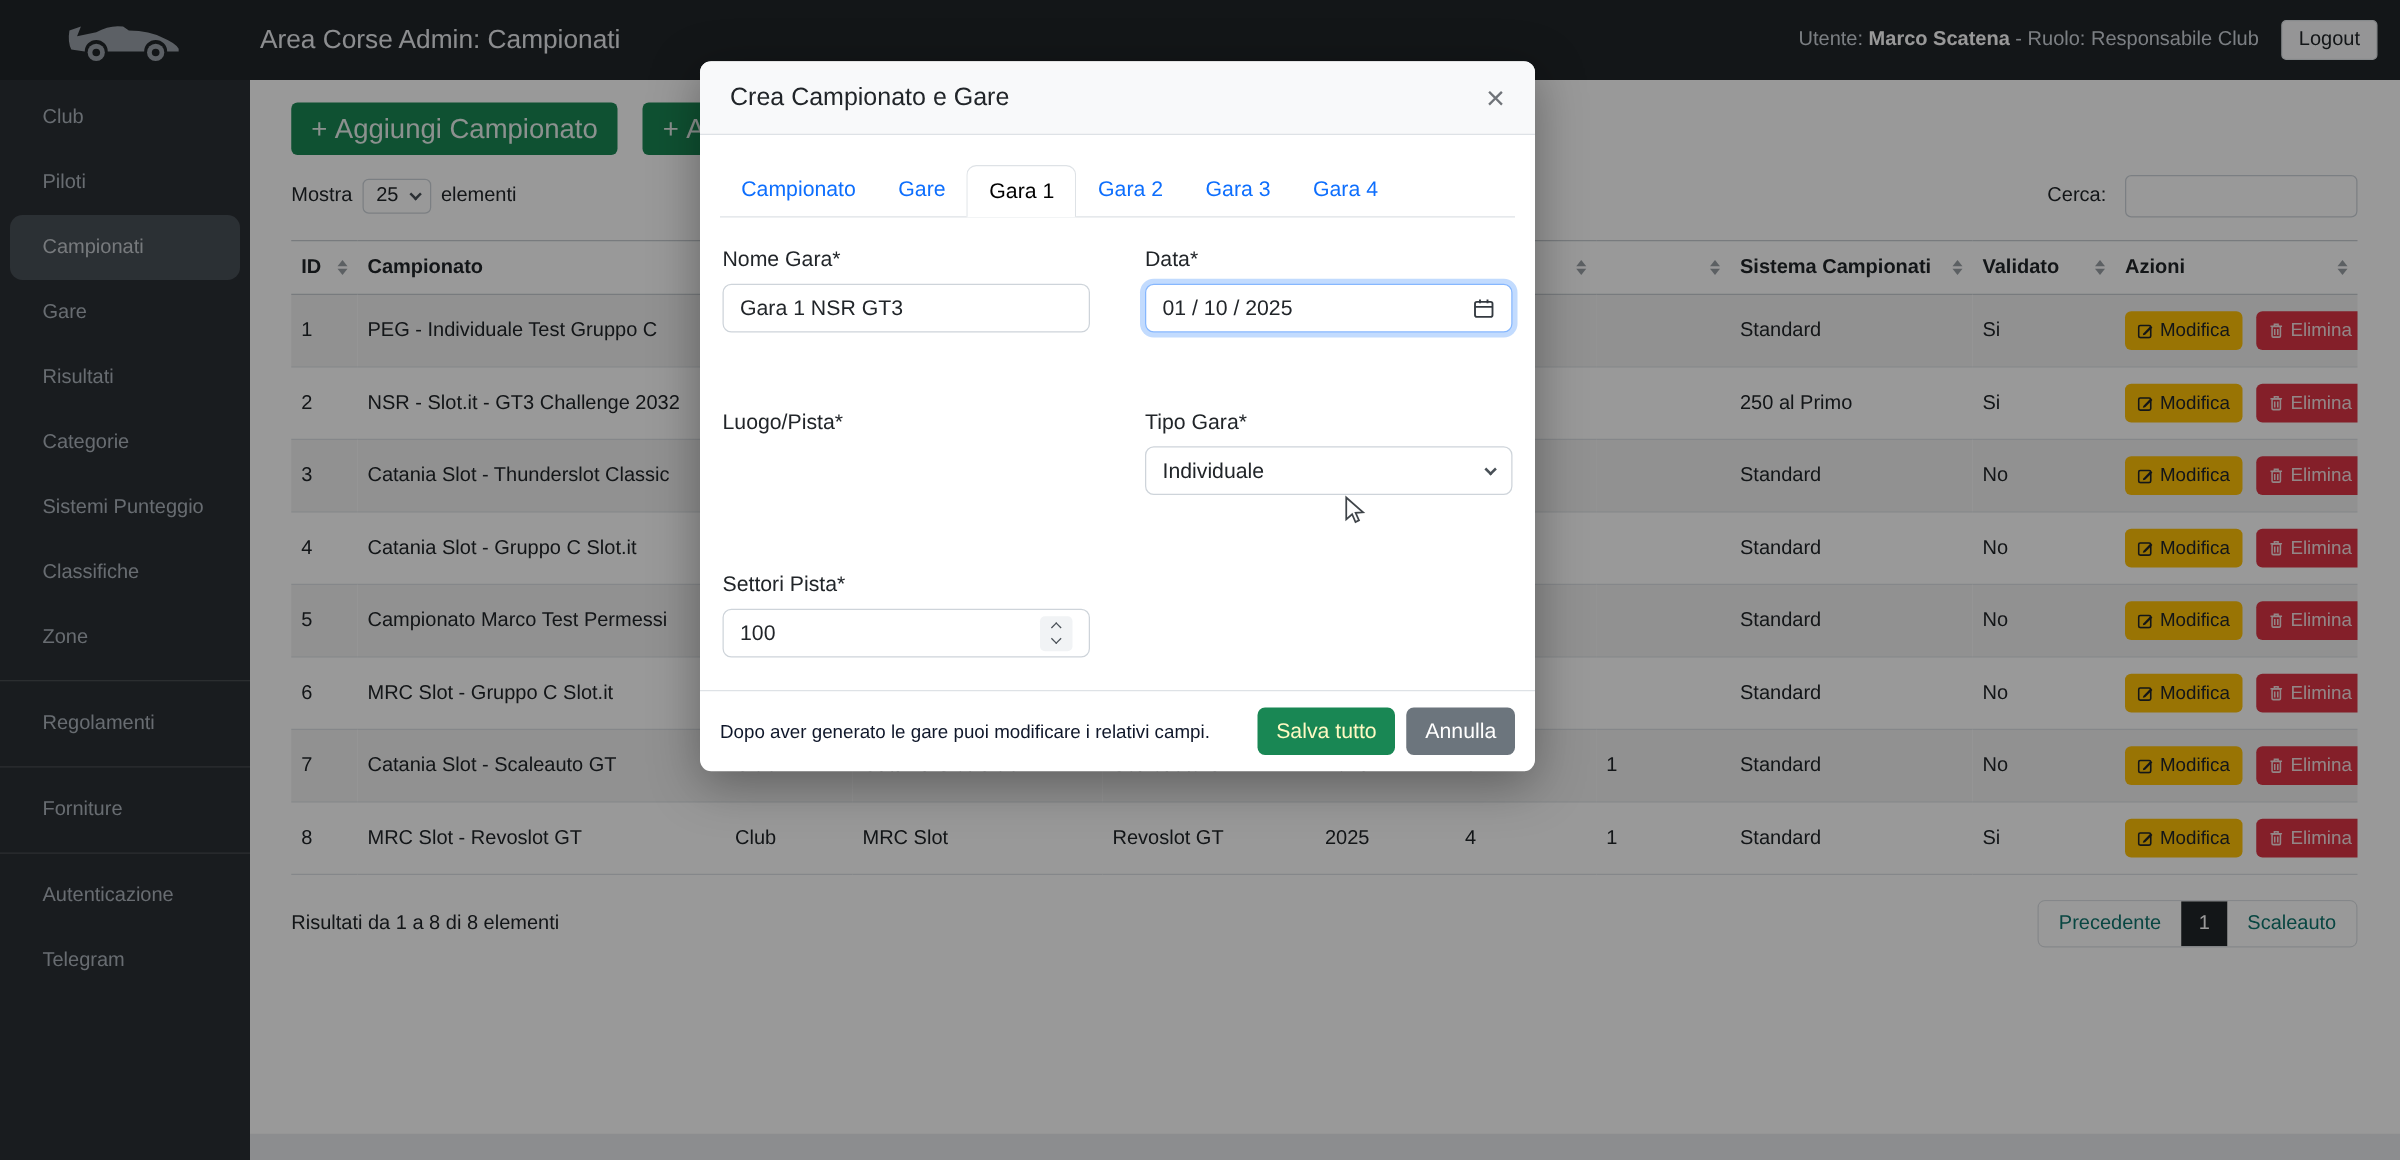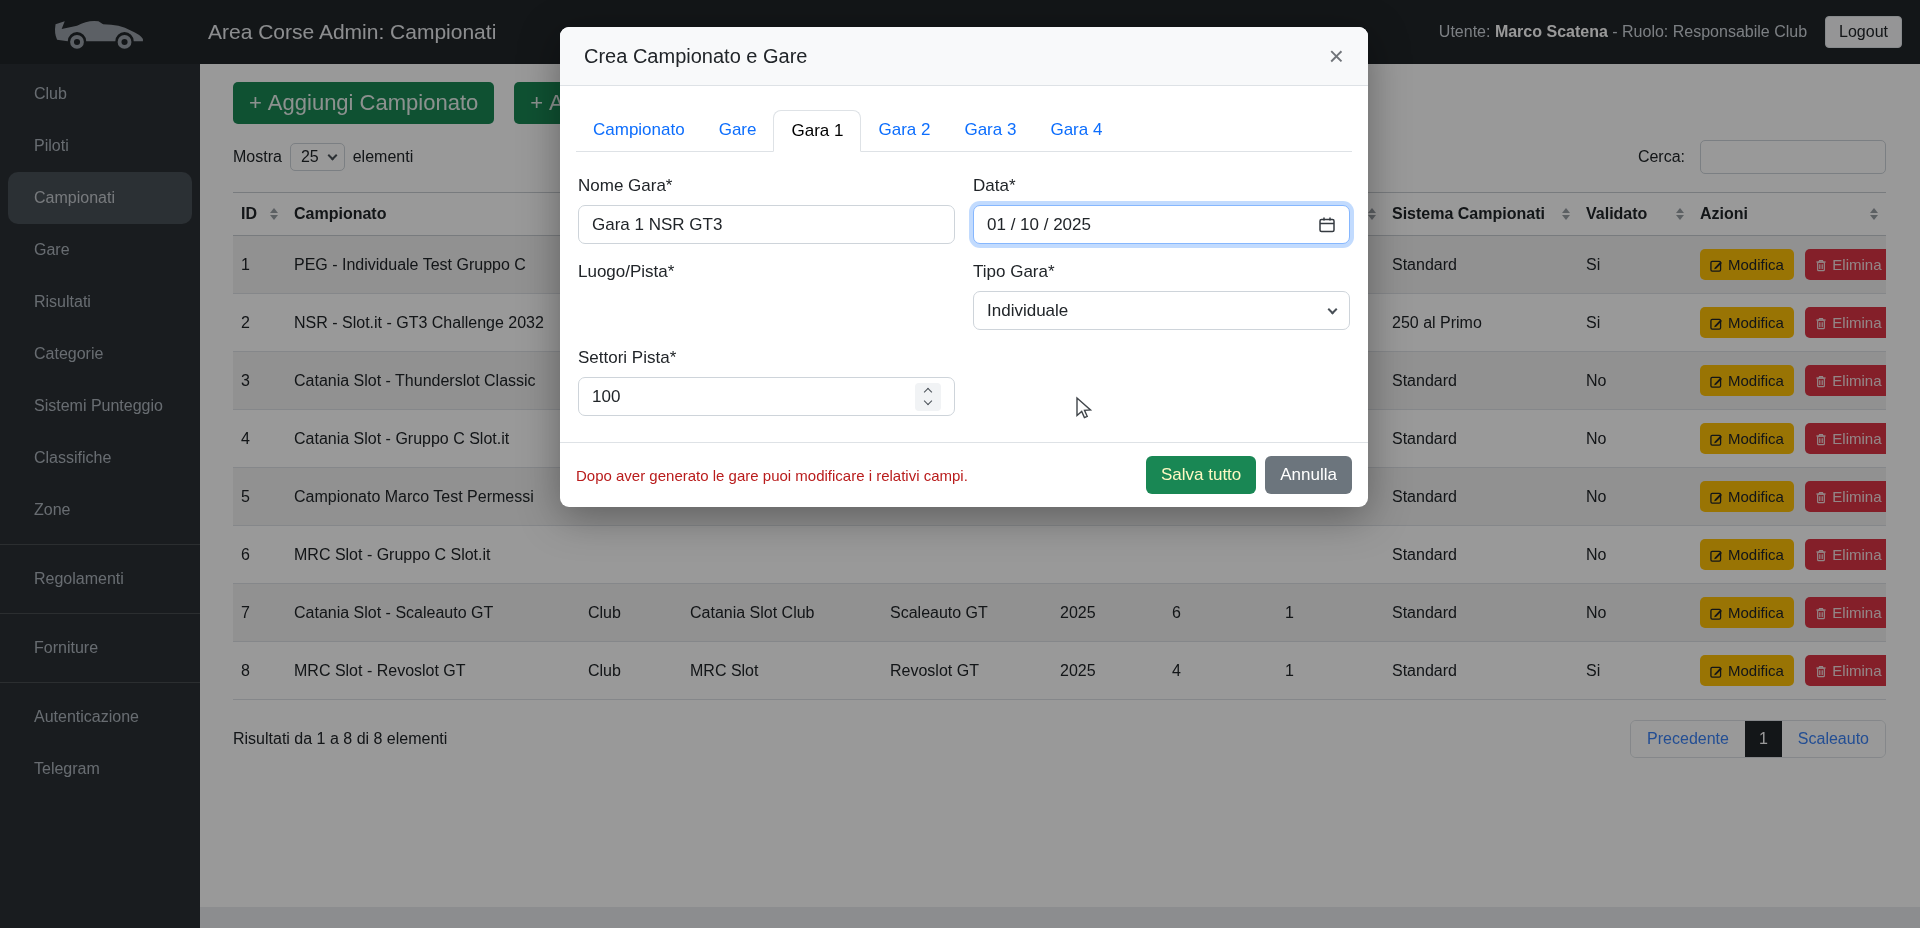--- a/index.html
+++ b/index.html
@@ -49,51 +49,51 @@
   .sort .up { width:0; height:0; border-left:4px solid transparent; border-right:4px solid transparent; border-bottom:5px solid #9aa0a6; }
   .sort .dn { width:0; height:0; border-left:4px solid transparent; border-right:4px solid transparent; border-top:5px solid #9aa0a6; }
   .btn-mod { background:#ffc107; color:#212529; border:none; border-radius:5px; font-size:15px; padding:7px 10px;
              font-family:inherit; cursor:pointer; margin-right:7px; }
   .btn-del { background:#dc3545; color:#f6dfe1; border:none; border-radius:5px; font-size:15px; padding:7px 10px;
              font-family:inherit; cursor:pointer; }
   .btn-mod svg, .btn-del svg { vertical-align:-2px; margin-right:5px; }
 
   .results-row { display:flex; align-items:center; margin-top:20px; font-size:16px; color:#212529; }
   .pager { margin-left:auto; display:flex; border:1px solid #dee2e6; border-radius:6px; overflow:hidden; }
-  .pager .pg { font-size:16px; padding:9px 16px; color:#3b82f6; background:#fff; cursor:pointer; }
+  .pager .pg { font-size:16px; padding:9px 16px; color:#0f766e; background:#fff; cursor:pointer; }
   .pager .pg.active { background:#212529; color:#fff; padding:9px 14px; }
 
   
   .backdrop { position:absolute; left:0; top:0; width:1920px; height:928px; background:rgba(0,0,0,0.40); z-index:20; }
-  .modal { position:absolute; left:560px; top:27px; width:808px; background:#fff; border-radius:9px; z-index:30;
+  .modal { position:absolute; left:560px; top:49px; width:668px; background:#fff; border-radius:9px; z-index:30;
            box-shadow:0 10px 40px rgba(0,0,0,0.35); overflow:hidden; }
   .modal-header { background:#f8f9fa; border-bottom:1px solid #dee2e6; padding:16px 24px; display:flex; align-items:center; }
   .modal-title { font-size:20px; color:#212529; font-weight:normal; }
   .modal-close { margin-left:auto; background:none; border:none; font-size:26px; color:#707479; cursor:pointer; line-height:1; font-family:inherit; }
   .modal-body { padding:24px 16px 8px 16px; }
 
   .tabs { display:flex; border-bottom:1px solid #dee2e6; }
   .tab { font-size:17px; color:#0d6efd; padding:10px 17px; margin-bottom:-1px; cursor:pointer; }
   .tab.active { color:#000; background:#fff; border:1px solid #dee2e6; border-bottom-color:#fff; border-radius:8px 8px 0 0; }
 
-  .form-grid { display:grid; grid-template-columns:1fr 1fr; column-gap:18px; margin-top:24px; padding:0 2px; }
+  .form-grid { display:grid; grid-template-columns:1fr 1fr; column-gap:18px; margin-top:24px; padding:0 2px;gap:44px; }
   .field { margin-bottom:18px; }
   .field label { display:block; font-size:17px; color:#212529; margin-bottom:9px; }
   .tb, .box { width:100%; height:39px; border:1px solid #ced4da; border-radius:7px; font-size:17px; color:#212529;
               padding:0 13px; font-family:inherit; background:#fff; }
   .box { display:flex; align-items:center; }
   .box.focused { border-color:#86b7fe; box-shadow:0 0 0 4px rgba(13,110,253,0.25); }
   .box .grow { flex:1; }
   .spinner { width:26px; height:28px; background:#f1f3f5; border-radius:4px; display:flex; flex-direction:column;
              align-items:center; justify-content:center; gap:3px; cursor:pointer; }
   .spinner .c-up { width:6px; height:6px; border-right:1.6px solid #495057; border-top:1.6px solid #495057; transform:rotate(-45deg); margin-top:2px; }
   .spinner .c-dn { width:6px; height:6px; border-right:1.6px solid #495057; border-bottom:1.6px solid #495057; transform:rotate(45deg); margin-bottom:2px; }
 
   .modal-footer { border-top:1px solid #dee2e6; padding:13px 16px; display:flex; align-items:center; }
-  .footer-note { font-size:15px; color:#b91c1c; }
+  .footer-note { font-size:15px; color:#0f172a; }
   .btn-save { margin-left:auto; background:#198754; color:#fef9c3; border:none; border-radius:6px; font-size:17px;
               padding:9px 15px; font-family:inherit; cursor:pointer; }
   .btn-cancel { background:#6c757d; color:#fff; border:none; border-radius:6px; font-size:17px; padding:9px 15px;
                 margin-left:9px; font-family:inherit; cursor:pointer; }
 
   .cursor { position:absolute; left:1072px; top:396px; z-index:40; pointer-events:none; }
 </style>
 </head>
 <body>
 

